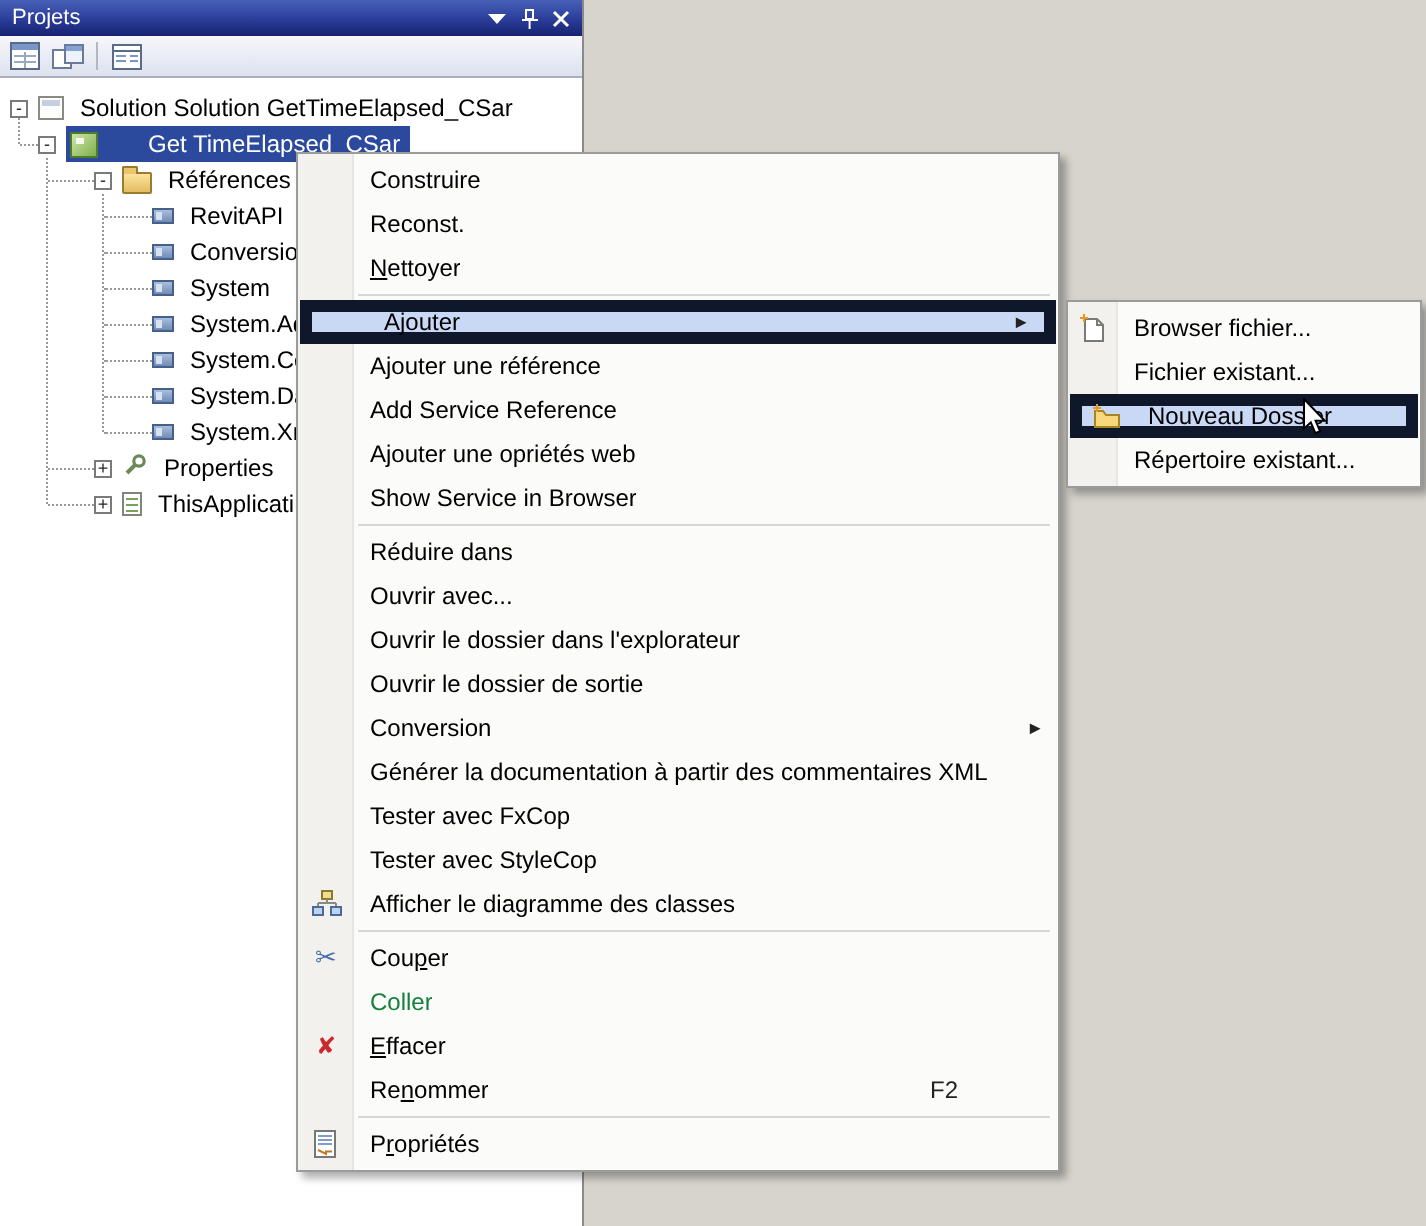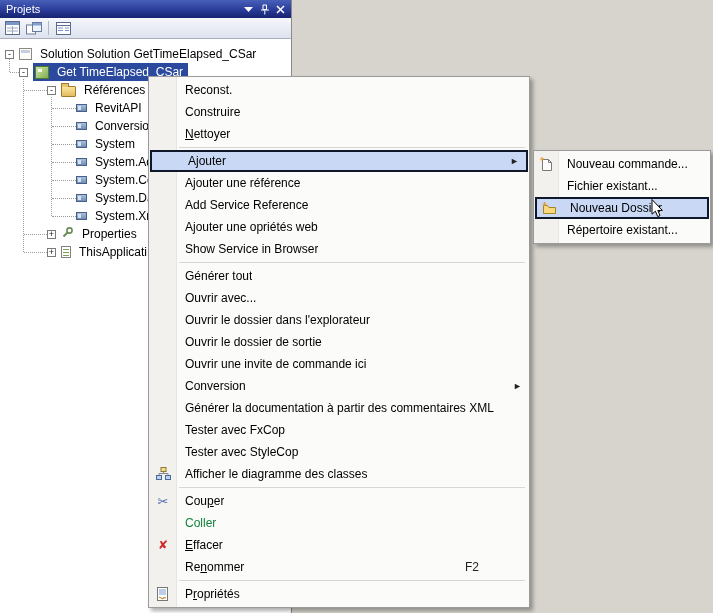--- a/index.html
+++ b/index.html
@@ -25,21 +25,21 @@
   .lvl1::before { content:""; position:absolute; left:10px; top:50%; width:9px; border-top:1px dotted #9a9a9a; }
   .lvl2::before { content:""; position:absolute; left:24px; top:50%; width:23px; border-top:1px dotted #9a9a9a; }
   .lvl3::before { content:""; position:absolute; left:52px; top:50%; width:24px; border-top:1px dotted #9a9a9a; }
   .expander { flex:0 0 9px; width:9px; height:9px; border:1px solid #7a7a7a; background:#fff; font-size:9px; line-height:7px; text-align:center; color:#222; margin-right:5px; z-index:1; }
   .vline { position:absolute; width:1px; background-image:repeating-linear-gradient(to bottom,#9a9a9a 0 1px,transparent 1px 2px); }
   #vl1 { left:9px;  top:20px; height:13px; }
   #vl2 { left:23px; top:40px; height:173px; }
   #vl3 { left:51px; top:58px; height:119px; }
   .ticon { display:inline-block; margin-right:5px; flex:0 0 auto; }
   .tlabel { padding:1px 3px; }
-  .selwrap { display:flex; align-items:center; background:#2b4a9d; color:#fff; padding:1px 2px 1px 2px; }
+  .selwrap { display:flex; align-items:center; background:#2b4a9d; color:#fff; padding:1px 2px 1px 2px;gap:17px; }
 
   .i-sol { width:13px; height:12px; background:#fdfdfb; border:1px solid #8a8a84; position:relative; }
   .i-sol::before { content:""; position:absolute; left:1px; top:1px; right:1px; height:3px; background:#c6cfdf; }
   .i-proj { width:14px; height:13px; background:linear-gradient(135deg,#cfe6a8,#7fae4e); border:1px solid #4e7d2a; position:relative; }
   .i-proj::before { content:""; position:absolute; left:2px; top:2px; width:4px; height:3px; background:rgba(255,255,255,.85); }
   .i-reffold { width:15px; height:11px; background:linear-gradient(#fbe49c,#e3bc62); border:1px solid #9c7a2e; border-radius:1px; position:relative; margin-top:3px; }
   .i-reffold::before { content:""; position:absolute; left:-1px; top:-4px; width:6px; height:3px; background:#e9c66e; border:1px solid #9c7a2e; border-bottom:none; border-radius:1px 1px 0 0; }
   .i-ref { width:11px; height:8px; background:linear-gradient(#a9bfdd,#6f8cb4); border:1px solid #47608a; position:relative; }
   .i-ref::before { content:""; position:absolute; left:1px; top:1px; width:3px; height:4px; background:#d6e2f2; }
   .i-file { width:10px; height:12px; background:#fff; border:1px solid #84827c; position:relative; }
@@ -50,21 +50,21 @@
   .context-menu { left:148px; top:76px; width:382px; z-index:10; }
   .submenu { left:533px; top:150px; width:178px; z-index:11; }
   .menugut { position:absolute; left:0; top:0; bottom:0; width:28px; background:#f2f1ee; border-right:1px solid #e7e5e1; z-index:0; }
   .submenu .menugut { width:25px; }
   .mi { height:22px; display:flex; align-items:center; position:relative; z-index:1; cursor:default; }
   .mi .ic { flex:0 0 28px; display:flex; align-items:center; justify-content:center; }
   .submenu .mi .ic { flex:0 0 25px; }
   .mi .lbl { padding-left:8px; white-space:nowrap; overflow:hidden; }
   .mi .sc { position:absolute; right:50px; color:#222;margin-left:10px; }
   .mi .arr { position:absolute; right:7px; top:50%; transform:translateY(-50%); font-size:9px; color:#222; }
-  .mi.hl { background:#c9d9f5; border:2px solid #0f172a; margin:0 1px; }
+  .mi.hl { background:#c9d9f5; border:6px solid #0f172a; margin:0 1px; }
   .mi.dis { color:#15803d; }
   .msep { height:1px; background:#d9d7d3; margin:2px 4px 2px 30px; position:relative; z-index:1; }
   .glyph-cut { font-size:13px; color:#4a6da8; }
   .glyph-del { font-size:12px; font-weight:bold; color:#cc2a2a; }
 
   .cursor { position:absolute; left:651px; top:199px; z-index:50; }
   u { text-decoration:underline; }
 </style>
 </head>
 <body>
@@ -188,25 +188,25 @@
         <span class="tlabel">ThisApplicati</span>
       </div>
     </div>
   </div>
 
   <div class="menu context-menu">
     <div class="menugut"></div>
 
     <div class="mi">
       <span class="ic"></span>
+      <span class="lbl">Construire</span>
+    </div>
+    <div class="mi">
+      <span class="ic"></span>
       <span class="lbl">Reconst.</span>
-    </div>
-    <div class="mi">
-      <span class="ic"></span>
-      <span class="lbl">Construire</span>
     </div>
     <div class="mi">
       <span class="ic"></span>
       <span class="lbl"><u>N</u>ettoyer</span>
     </div>
     <div class="msep"></div>
 
     <div class="mi hl">
       <span class="ic"></span>
       <span class="lbl">Ajouter</span>
@@ -225,37 +225,33 @@
       <span class="lbl">Ajouter une opriétés web</span>
     </div>
     <div class="mi">
       <span class="ic"></span>
       <span class="lbl">Show Service in Browser</span>
     </div>
     <div class="msep"></div>
 
     <div class="mi">
       <span class="ic"></span>
-      <span class="lbl">Générer tout</span>
+      <span class="lbl">Réduire dans</span>
     </div>
     <div class="mi">
       <span class="ic"></span>
       <span class="lbl">Ouvrir avec...</span>
     </div>
     <div class="mi">
       <span class="ic"></span>
       <span class="lbl">Ouvrir le dossier dans l'explorateur</span>
     </div>
     <div class="mi">
       <span class="ic"></span>
       <span class="lbl">Ouvrir le dossier de sortie</span>
-    </div>
-    <div class="mi">
-      <span class="ic"></span>
-      <span class="lbl">Ouvrir une invite de commande ici</span>
     </div>
     <div class="mi">
       <span class="ic"></span>
       <span class="lbl">Conversion</span>
       <span class="arr">►</span>
     </div>
     <div class="mi">
       <span class="ic"></span>
       <span class="lbl">Générer la documentation à partir des commentaires XML</span>
     </div>
@@ -319,21 +315,21 @@
     <div class="menugut"></div>
 
     <div class="mi">
       <span class="ic">
         <svg width="13" height="14">
           <path d="M2.5 2.5 h6 l3 3 v8 h-9 z" fill="#fff" stroke="#7a7a74"></path>
           <path d="M8.5 2.5 v3 h3" fill="none" stroke="#7a7a74"></path>
           <path d="M2 0 v4 M0 2 h4" stroke="#e89820"></path>
         </svg>
       </span>
-      <span class="lbl">Nouveau commande...</span>
+      <span class="lbl">Browser fichier...</span>
     </div>
     <div class="mi">
       <span class="ic"></span>
       <span class="lbl">Fichier existant...</span>
     </div>
     <div class="mi hl">
       <span class="ic">
         <svg width="15" height="13">
           <path d="M1.5 3.5 h4 l1.5 2 h6.5 v6 h-12 z" fill="#f7d87c" stroke="#a9851f"></path>
           <path d="M2.5 0 v4 M0.5 2 h4" stroke="#e89820"></path>

